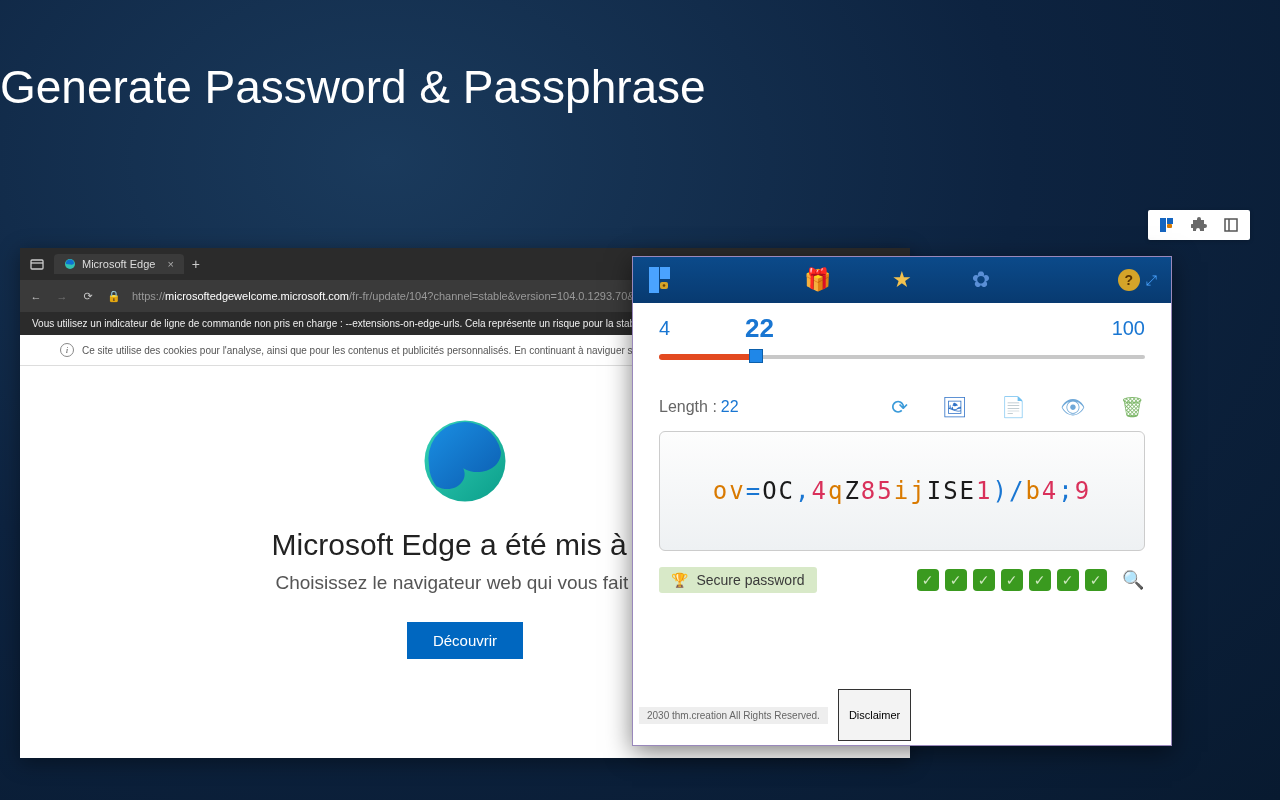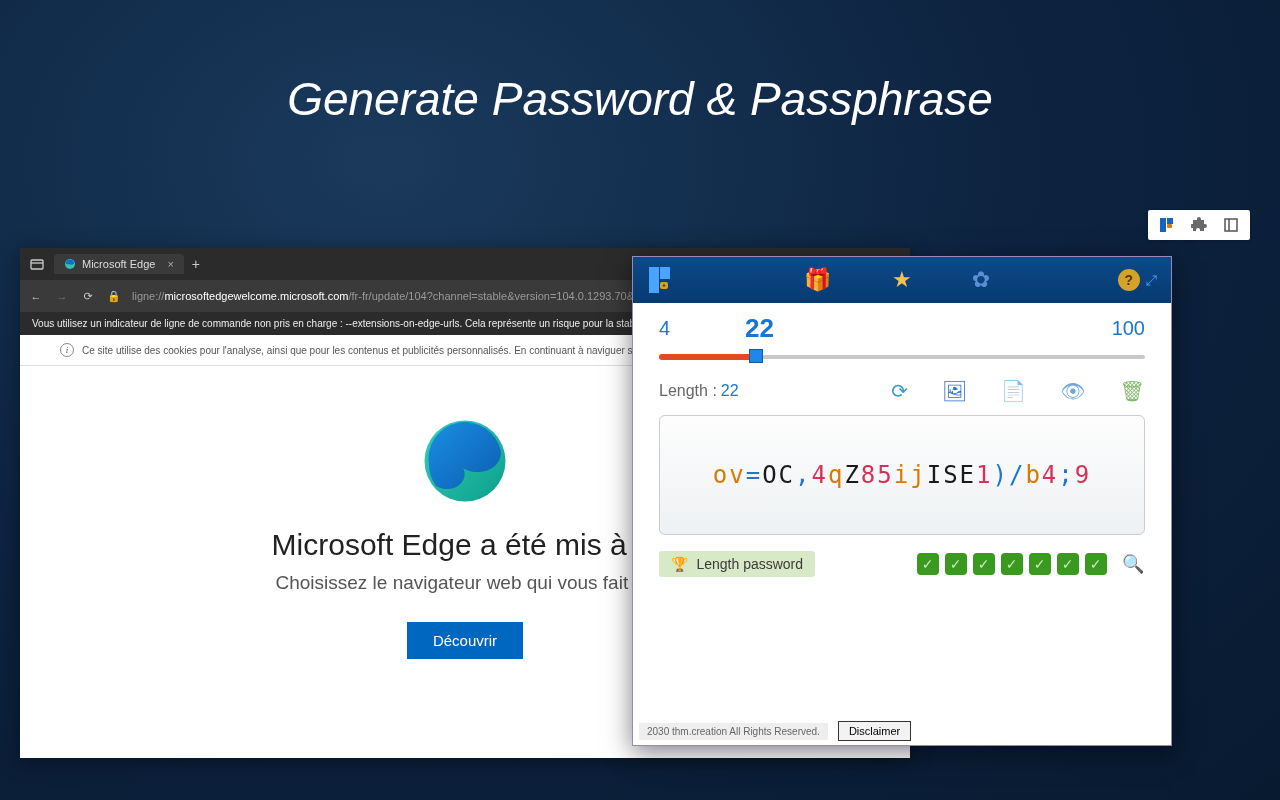--- a/index.html
+++ b/index.html
@@ -2,21 +2,21 @@
 <html><head>
 <meta charset="utf-8">
 <style>
   * { box-sizing: border-box; margin: 0; padding: 0; }
   body {
     width: 1280px; height: 800px;
     background: radial-gradient(ellipse at 30% 20%, #1a3a5c 0%, #0d2340 50%, #081a30 100%);
     font-family: "Segoe UI", Arial, sans-serif;
     position: relative; overflow: hidden;
   }
-  .hero-title { position: absolute; top: 72px; left: 0; right: 0; text-align: center; color: #fff; font-style: italic; }
+  .hero-title { position: absolute; top: 60px; left: 0; right: 0; text-align: left; color: #fff; }
   .hero-title h1 { font-size: 46px; font-weight: 400; }
   .hero-title h2 { font-size: 36px; font-weight: 300; margin-top: 6px; }
 
   
   .toolbar-pill {
     position: absolute; top: 210px; right: 30px;
     background: #fff; padding: 6px 10px; display: flex; gap: 14px; align-items: center;
     box-shadow: 0 1px 4px rgba(0,0,0,0.2); border-radius: 2px;
   }
   .pill-icon { width: 18px; height: 18px; display: inline-flex; align-items: center; justify-content: center; font-size: 14px; color: #555; }
@@ -64,21 +64,21 @@
 
   .popup-body { padding: 14px 26px 8px; }
   .slider-row { position:relative; height:40px; }
   .slider-min { position:absolute; left:0; top:0; color:#1976d2; font-size:20px; }
   .slider-val { position:absolute; left:86px; top:-4px; color:#1976d2; font-size:26px; font-weight:600; }
   .slider-max { position:absolute; right:0; top:0; color:#1976d2; font-size:20px; }
   .slider-track { position:absolute; top:38px; left:0; right:0; height:4px; background:#c8c8c8; border-radius:2px; }
   .slider-fill { position:absolute; top:37px; left:0; width:96px; height:6px; background:#e34a20; border-radius:3px; }
   .slider-thumb { position:absolute; top:32px; left:90px; width:14px; height:14px; background:#1f87e8; border:1px solid #0b5fab; }
 
-  .length-row { display:flex; align-items:center; margin-top:22px; font-size:16px; }
+  .length-row { display:flex; align-items:center; margin-top:38px; font-size:16px; }
   .length-label { color:#666; }
   .length-value { color:#1976d2; margin-left:4px; }
   .action-icons { margin-left:auto; display:flex; gap:34px; }
   .action-icons span { font-size:20px; cursor:pointer; }
 
   .pwd-box {
     margin-top:12px; border:1px solid #ccc; border-radius:6px; height:120px;
     display:flex; align-items:center; justify-content:center;
     background:linear-gradient(#fdfdfd,#eef1f3);
     font-family: "Consolas", monospace; font-size:24px; letter-spacing:2px;
@@ -91,21 +91,21 @@
   .strength-row { display:flex; align-items:center; gap:10px; margin-top:16px; }
   .strength-badge { background:#d8e9c8; border-radius:3px; padding:5px 12px; display:flex; align-items:center; gap:8px; color:#3a3a3a; font-size:14px; }
   .strength-boxes { display:flex; gap:6px; margin-left:auto; }
   .sbox { width:22px; height:22px; background:#3a9a1f; border-radius:4px; display:flex; align-items:center; justify-content:center; color:#cfe8c0; font-size:14px; }
   .mag { font-size:18px; color:#888; margin-left:6px; }
 
   .courtesy { color:#1976d2; font-size:12px; margin-top:22px; font-style:italic; }
 
   .popup-footer { position:absolute; bottom:4px; left:6px; right:6px; display:flex; align-items:center; gap:10px; }
   .copyright { background:#eee; font-size:10px; padding:3px 8px; color:#666; }
-  .disclaimer-btn { background:#f3f3f3; border:1px solid #333; font-size:11px; padding:3px 10px; cursor:pointer; }
+  .disclaimer-btn { background:#f3f3f3; border:1px solid #333; font-size:11px; padding:19px 10px; cursor:pointer; }
 </style>
 </head>
 <body>
 
 <div class="hero-title">
   <h1>Generate Password &amp; Passphrase</h1>
 </div>
 
 <div class="toolbar-pill">
   <span class="pill-icon">
@@ -151,21 +151,21 @@
       <span>◻</span>
       <span>✕</span>
     </div>
   </div>
   <div class="browser-addr">
     <span class="addr-icon">←</span>
     <span class="addr-icon" style="opacity:.4">→</span>
     <span class="addr-icon">⟳</span>
     <span class="addr-icon">🔒</span>
     <span class="addr-url">
-      <span class="dim">ligne://</span><span class="bright">microsoftedgewelcome.microsoft.com</span><span class="dim">/fr-fr/update/104?channel=stable&amp;version=104.0.1293.70&amp;form=MT002S</span>
+      <span class="dim">https://</span><span class="bright">microsoftedgewelcome.microsoft.com</span><span class="dim">/fr-fr/update/104?channel=stable&amp;version=104.0.1293.70&amp;form=MT002S</span>
     </span>
   </div>
   <div class="browser-warn">Vous utilisez un indicateur de ligne de commande non pris en charge : --extensions-on-edge-urls. Cela représente un risque pour la stabilité et la sécurité.</div>
   <div class="cookie-bar">
     <span class="info-ico">i</span>
     <span>Ce site utilise des cookies pour l'analyse, ainsi que pour les contenus et publicités personnalisés. En continuant à naviguer sur ce site, vous acc</span>
   </div>
   <div class="browser-body">
     <div class="edge-logo">
       <svg viewBox="0 0 100 100" width="90" height="90">
@@ -254,21 +254,21 @@
         <span class="c-sym">/</span>
         <span class="c-low">b</span>
         <span class="c-num">4</span>
         <span class="c-sym">;</span>
         <span class="c-num">9</span>
       </div>
 
     <div class="strength-row">
       <div class="strength-badge">
         <span>🏆</span>
-        <span>Length password</span>
+        <span>Secure password</span>
       </div>
       <div class="strength-boxes" id="strength-boxes">
           <div class="sbox">✓</div>
           <div class="sbox">✓</div>
           <div class="sbox">✓</div>
           <div class="sbox">✓</div>
           <div class="sbox">✓</div>
           <div class="sbox">✓</div>
           <div class="sbox">✓</div>
         </div>

